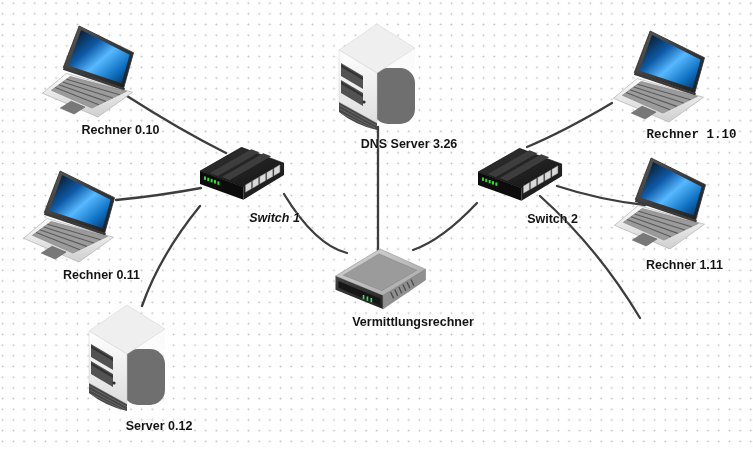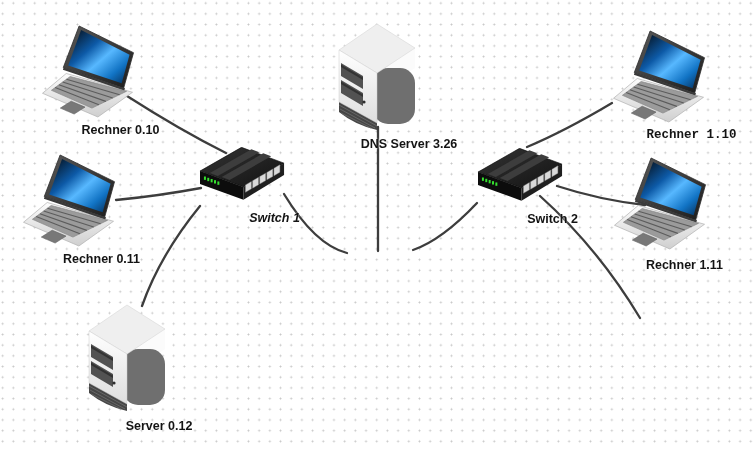--- a/index.html
+++ b/index.html
@@ -17,21 +17,21 @@
   .node svg.icon { display:block; }
   .node .label {
     position:relative; left:50%; transform:translateX(-50%);
     display:inline-block; white-space:nowrap;
     margin-top:6px; font-size:12.5px; font-weight:bold; color:#141414;
     line-height:13px; letter-spacing:0px;
     text-shadow: 0 0 2px rgba(255,255,255,0.9);
     margin-left: 32px;
   }
   #n-rechner-0-10 { left:40px;  top:25px;  width:97px; }
-  #n-rechner-0-11 { left:21px;  top:154px; width:97px;text-align:center; }
+  #n-rechner-0-11 { left:21px;  top:170px; width:97px;text-align:center; }
   #n-server-0-12  { left:87px;  top:302px; width:80px;text-align:center; }
   #n-switch-1     { left:198px; top:147px; width:89px;font-style:italic; }
   #n-dns-server   { left:337px; top:22px;  width:80px; }
   #n-router       { left:333px; top:248px; width:96px; }
   #n-switch-2     { left:476px; top:148px; width:89px; }
   #n-rechner-1-10 { left:611px; top:30px;  width:97px;font-family:Liberation Mono, monospace; }
   #n-rechner-1-11 { left:612px; top:157px; width:97px; }
   #n-rechner-1-12 { left:606px; top:310px; width:97px; }
   #n-switch-1 .label, #n-switch-2 .label { margin-top:5px; }
   #n-server-0-12 .label, #n-dns-server .label { margin-top:3px; }
@@ -171,20 +171,36 @@
       <polygon points="2,28 40,51 40,101 2,80" fill="url(#towerFrontG)" stroke="#cfcfcf" stroke-width="0.5"></polygon>
       <polygon points="4,41 26,54 26,67 4,54" fill="#525252"></polygon>
       <polygon points="4,42.5 26,55.5 26,58 4,45" fill="#333333"></polygon>
       <polygon points="4,58 26,71 26,84 4,71" fill="#525252"></polygon>
       <polygon points="4,59.5 26,72.5 26,75 4,62" fill="#333333"></polygon>
       <circle cx="27" cy="80" r="1.6" fill="#2e2e2e"></circle>
     </svg>
     <span class="label">DNS Server 3.26</span>
   </div>
 
+  <div class="node" id="n-router">
+    <svg class="icon" width="96" height="62" viewBox="0 0 96 64">
+      <polygon points="1,29 47,1 94,22 50,49" fill="url(#rtTopG)" stroke="#8f8f8f" stroke-width="0.6"></polygon>
+      <polygon points="9,28 46,6 85,23 49,44" fill="#9b9b9b" stroke="#858585" stroke-width="0.5"></polygon>
+      <polygon points="1,29 50,49 50,63 1,43" fill="url(#rtFrontG)"></polygon>
+      <polygon points="4,34 47,52 47,59 4,41" fill="#161616"></polygon>
+      <g>
+        <path d="M30,48.5 L30,53 M34,50 L34,54.5 M38,51.5 L38,56" stroke="#3ce06a" stroke-width="1.7" fill="none"></path>
+      </g>
+      <polygon points="50,49 94,22 94,33 50,63" fill="#8f8f8f" stroke="#7a7a7a" stroke-width="0.5"></polygon>
+      <g>
+        <path d="M58,45.5 L61,52 M62.2,42.9 L65.2,49.4 M66.4,40.3 L69.4,46.8 M70.6,37.7 L73.6,44.2 M74.8,35.1 L77.8,41.6 M79,32.5 L82,39" stroke="#4c4c4c" stroke-width="1.4" fill="none"></path>
+      </g>
+    </svg>
+    <span class="label">Vermittlungsrechner</span>
+  </div>
 
   <div class="node" id="n-switch-2">
     <svg class="icon" width="89" height="60" viewBox="0 0 90 60">
       <polygon points="2,24 44,0 87,16 46,40" fill="url(#swTopG)" stroke="#000000" stroke-width="0.6"></polygon>
       <polygon points="12,26 54,2 62,5 20,29" fill="#3d3d3d"></polygon>
       <polygon points="24,30 66,6 74,9 32,33" fill="#3d3d3d"></polygon>
       <polygon points="46,40 87,16 87,28 46,53" fill="#1f1f1f"></polygon>
       <polygon points="2,24 46,40 46,53 2,37" fill="#0c0c0c"></polygon>
       <g>
         <polygon points="48,38 54,34.5 54,42 48,45.5" fill="#d9d9d9" stroke="#8a8a8a" stroke-width="0.4"></polygon>

